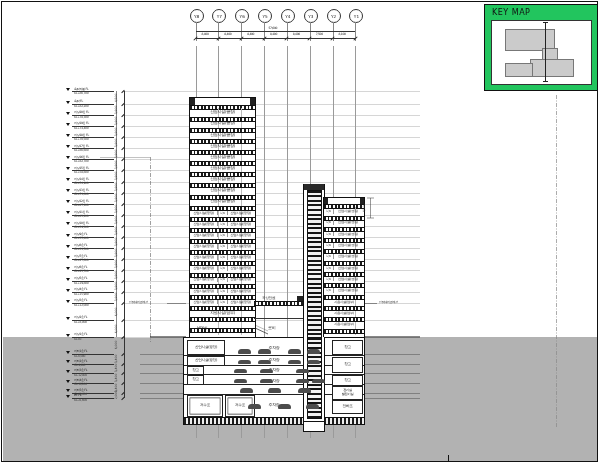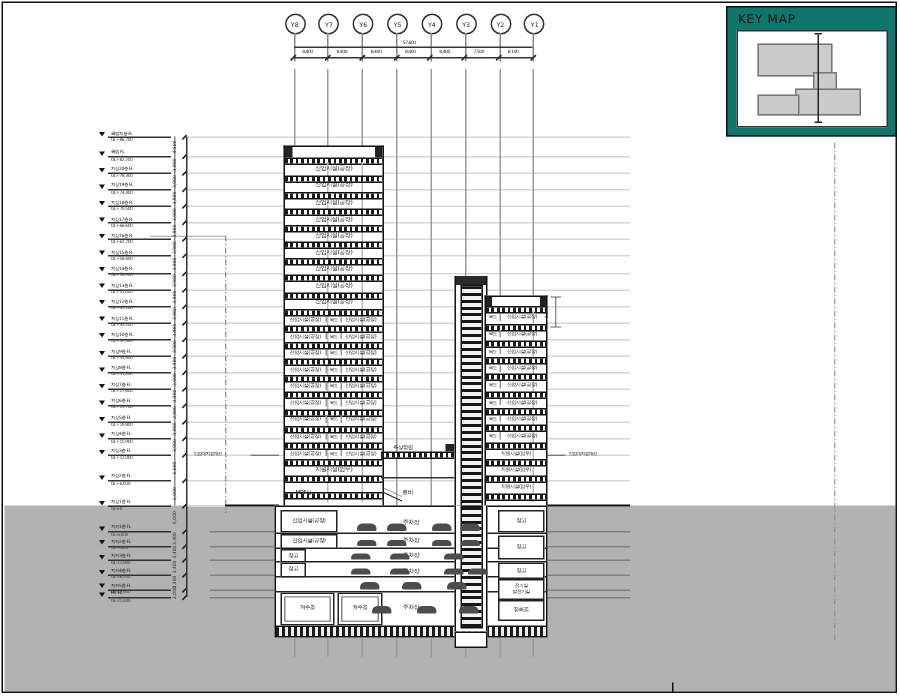--- a/index.html
+++ b/index.html
@@ -20,21 +20,21 @@
        border-radius:3.5px 3.5px 1px 1px;}
   .bubble{position:absolute;width:12px;height:12px;border:0.8px solid #333;border-radius:50%;
           background:#fff;display:flex;align-items:center;justify-content:center;
           font-size:4.2px;color:#222;}
   .dimtick{position:absolute;width:5px;height:0;border-top:0.8px solid #222;
            transform:rotate(-45deg);}
   .rotlbl{position:absolute;font-size:3px;color:#333;transform:rotate(-90deg);
           transform-origin:center center;white-space:nowrap;}
   .marker-tri{position:absolute;width:0;height:0;border-left:2.6px solid transparent;
               border-right:2.6px solid transparent;border-top:3.4px solid #111;}
-  #keymap{position:absolute;left:484px;top:4px;width:112px;height:85px;background:#0f766e;
+  #keymap{position:absolute;left:484px;top:4px;width:112px;height:85px;background:#22c55e;
           border:1.6px solid #111;}
   .km-bldg{position:absolute;background:#cbcbcb;border:0.7px solid #777;}
 </style>
 </head>
 <body>
 
 <div id="sheet">
 
   <div class="abs" id="ground" style="left:3px;top:337px;width:594px;height:124px;background:#b2b2b2;"></div>
 

